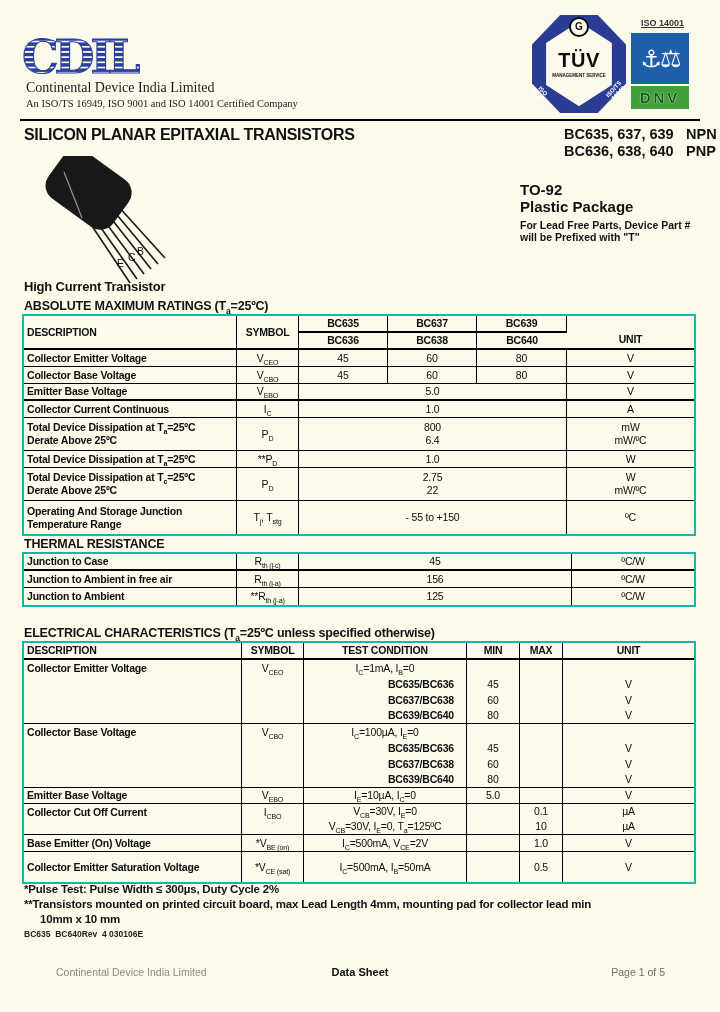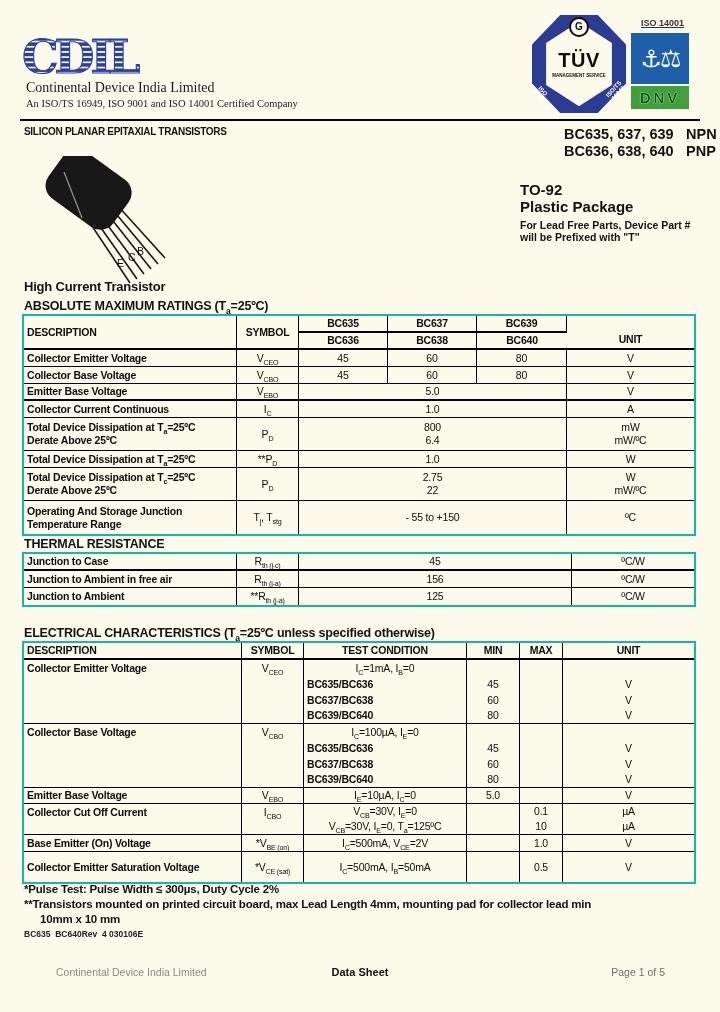--- a/index.html
+++ b/index.html
@@ -28,21 +28,21 @@
   .tuv .iso-r{position:absolute;right:0px;bottom:16px;transform:rotate(-48deg);transform-origin:center;
               font-size:6px;font-weight:bold;color:#fff;text-align:center;line-height:6px;}
   .iso14001{left:641px;top:18px;font-size:9px;font-weight:bold;color:#333;text-decoration:underline;}
   .dnvblue{left:631px;top:33px;width:58px;height:51px;background:#1D5FA8;display:flex;
            align-items:center;justify-content:center;color:#fff;font-size:24px;
            font-family:"DejaVu Sans",sans-serif;letter-spacing:-2px;}
   .dnvgreen{left:631px;top:86px;width:58px;height:23px;background:#3FA03C;display:flex;
             align-items:center;justify-content:center;font-size:15px;font-weight:bold;
             color:#0E5B14;letter-spacing:3px;text-shadow:0 0 1px #fff,0 0 1px #fff;}
   
-  .doc-title{left:24px;top:126px;font-size:10px;font-weight:bold;letter-spacing:-0.3px;}
+  .doc-title{left:24px;top:126px;font-size:16px;font-weight:bold;letter-spacing:-0.3px;}
   .products{left:520px;top:126px;font-size:14.5px;font-weight:bold;line-height:17px;}
   .products .row{display:flex;}
   .products .models{width:122px;margin-left:44px;}
   .pkg-name{left:520px;top:181px;font-size:15px;font-weight:bold;}
   .pkg-type{left:520px;top:198px;font-size:15px;font-weight:bold;}
   .pkg-note1{left:520px;top:219px;font-size:10.5px;font-weight:bold;}
   .pkg-note2{left:520px;top:231px;font-size:10.5px;font-weight:bold;}
   
   .transistor{left:36px;top:156px;width:215px;height:135px;}
   .pin{position:absolute;font-size:10.5px;color:#111;}
@@ -51,21 +51,21 @@
   
   .dtable{position:absolute;border-spacing:0;border:2px solid #14b8a6;table-layout:fixed;
           font-size:10.5px;line-height:13px;letter-spacing:-0.2px;color:#0d0d0d;}
   .dtable td{border-right:1px solid #000;border-bottom:1px solid #000;padding:1px 3px;
              text-align:center;vertical-align:middle;overflow:hidden;}
   .dtable td:last-child{border-right:none;}
   .dtable tr:last-child td{border-bottom:none;}
   .dtable td.bb2{border-bottom-width:2px;}
   .dtable td.nb{border-bottom:none;}
   .dtable td.al{text-align:left;}
-  .dtable td.ar{text-align:left;padding-right:2px;}
+  .dtable td.ar{text-align:right;padding-right:12px;}
   .dtable td.bold{font-weight:bold;}
   .dtable td.vtop{vertical-align:top;padding-top:2px;}
   .dtable td.vbot{vertical-align:bottom;padding-bottom:2px;}
   
   .fn{position:absolute;font-size:11.5px;font-weight:bold;letter-spacing:-0.2px;}
   .rev{left:24px;top:929px;font-size:8.5px;font-weight:bold;white-space:pre;color:#222;}
   .foot-left{left:56px;top:966px;font-size:10.5px;color:#8B8B84;}
   .foot-center{left:0;top:966px;width:720px;text-align:center;font-size:11px;font-weight:bold;color:#111;}
   .foot-right{left:565px;top:966px;width:100px;text-align:right;font-size:10.5px;color:#6f6f68;}
 </style>

